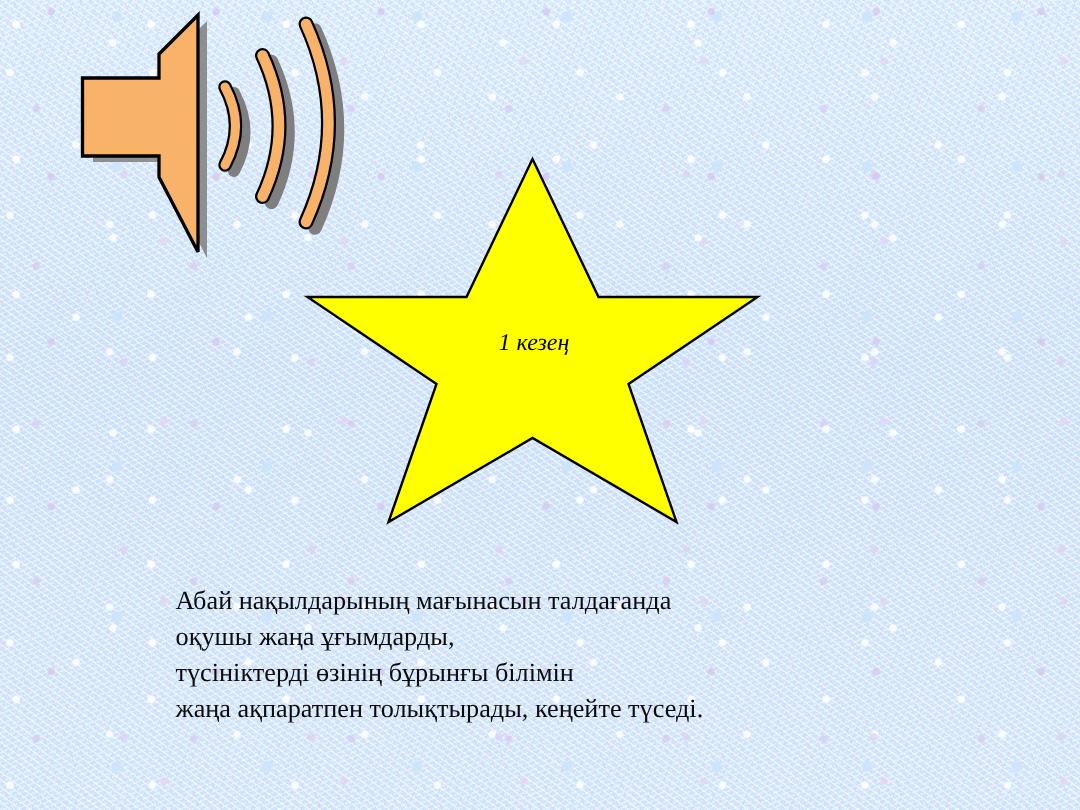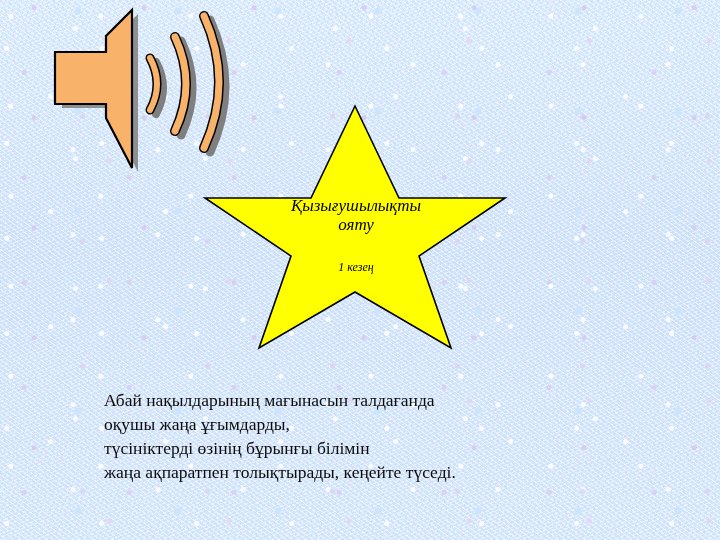--- a/index.html
+++ b/index.html
@@ -80,39 +80,39 @@
     pointer-events: none;
   }
   #star-title {
     font-size: 17px;
     line-height: 19px;
     font-weight: 400;
     white-space: pre-line;
   }
   #star-stage {
     margin-top: 24px;
-    font-size: 12px;
+    font-size: 16px;
     line-height: 18px;
   }
 
   
   .body-text {
     color: #0b0b0b;
     font-family: "Liberation Serif", "DejaVu Serif", serif;
     white-space: pre-line;
   }
   #top-right-text {
     left: 431px;
     top: 46px;
     width: 280px;
     font-size: 17.5px;
     line-height: 24px;
   }
   #bottom-text {
-    left: 104px;
+    left: 117px;
     top: 388px;
     width: 560px;
     font-size: 17.5px;
     line-height: 24px;
   }
 </style>
 </head>
 <body>
 
 <div id="slide">
@@ -142,22 +142,20 @@
     </svg>
   </div>
 
   <div class="layer" id="star-shape">
     <svg viewBox="0 0 320 260" xmlns="http://www.w3.org/2000/svg">
       <polygon points="160,8 204,100 310,100 224,158 256,250 160,194 64,250 96,158 10,100 116,100" fill="#ffff00" stroke="#000000" stroke-width="1.6" stroke-linejoin="miter"></polygon>
     </svg>
   </div>
 
   <div id="star-text">
-    <div id="star-title">Қызығушылықты
-ояту</div>
     <div id="star-stage">1 кезең</div>
   </div>
 
 
   <div class="layer body-text" id="bottom-text">Абай нақылдарының мағынасын талдағанда
 оқушы жаңа ұғымдарды,
 түсініктерді өзінің бұрынғы білімін
 жаңа ақпаратпен толықтырады, кеңейте түседі.</div>
 
 </div>

